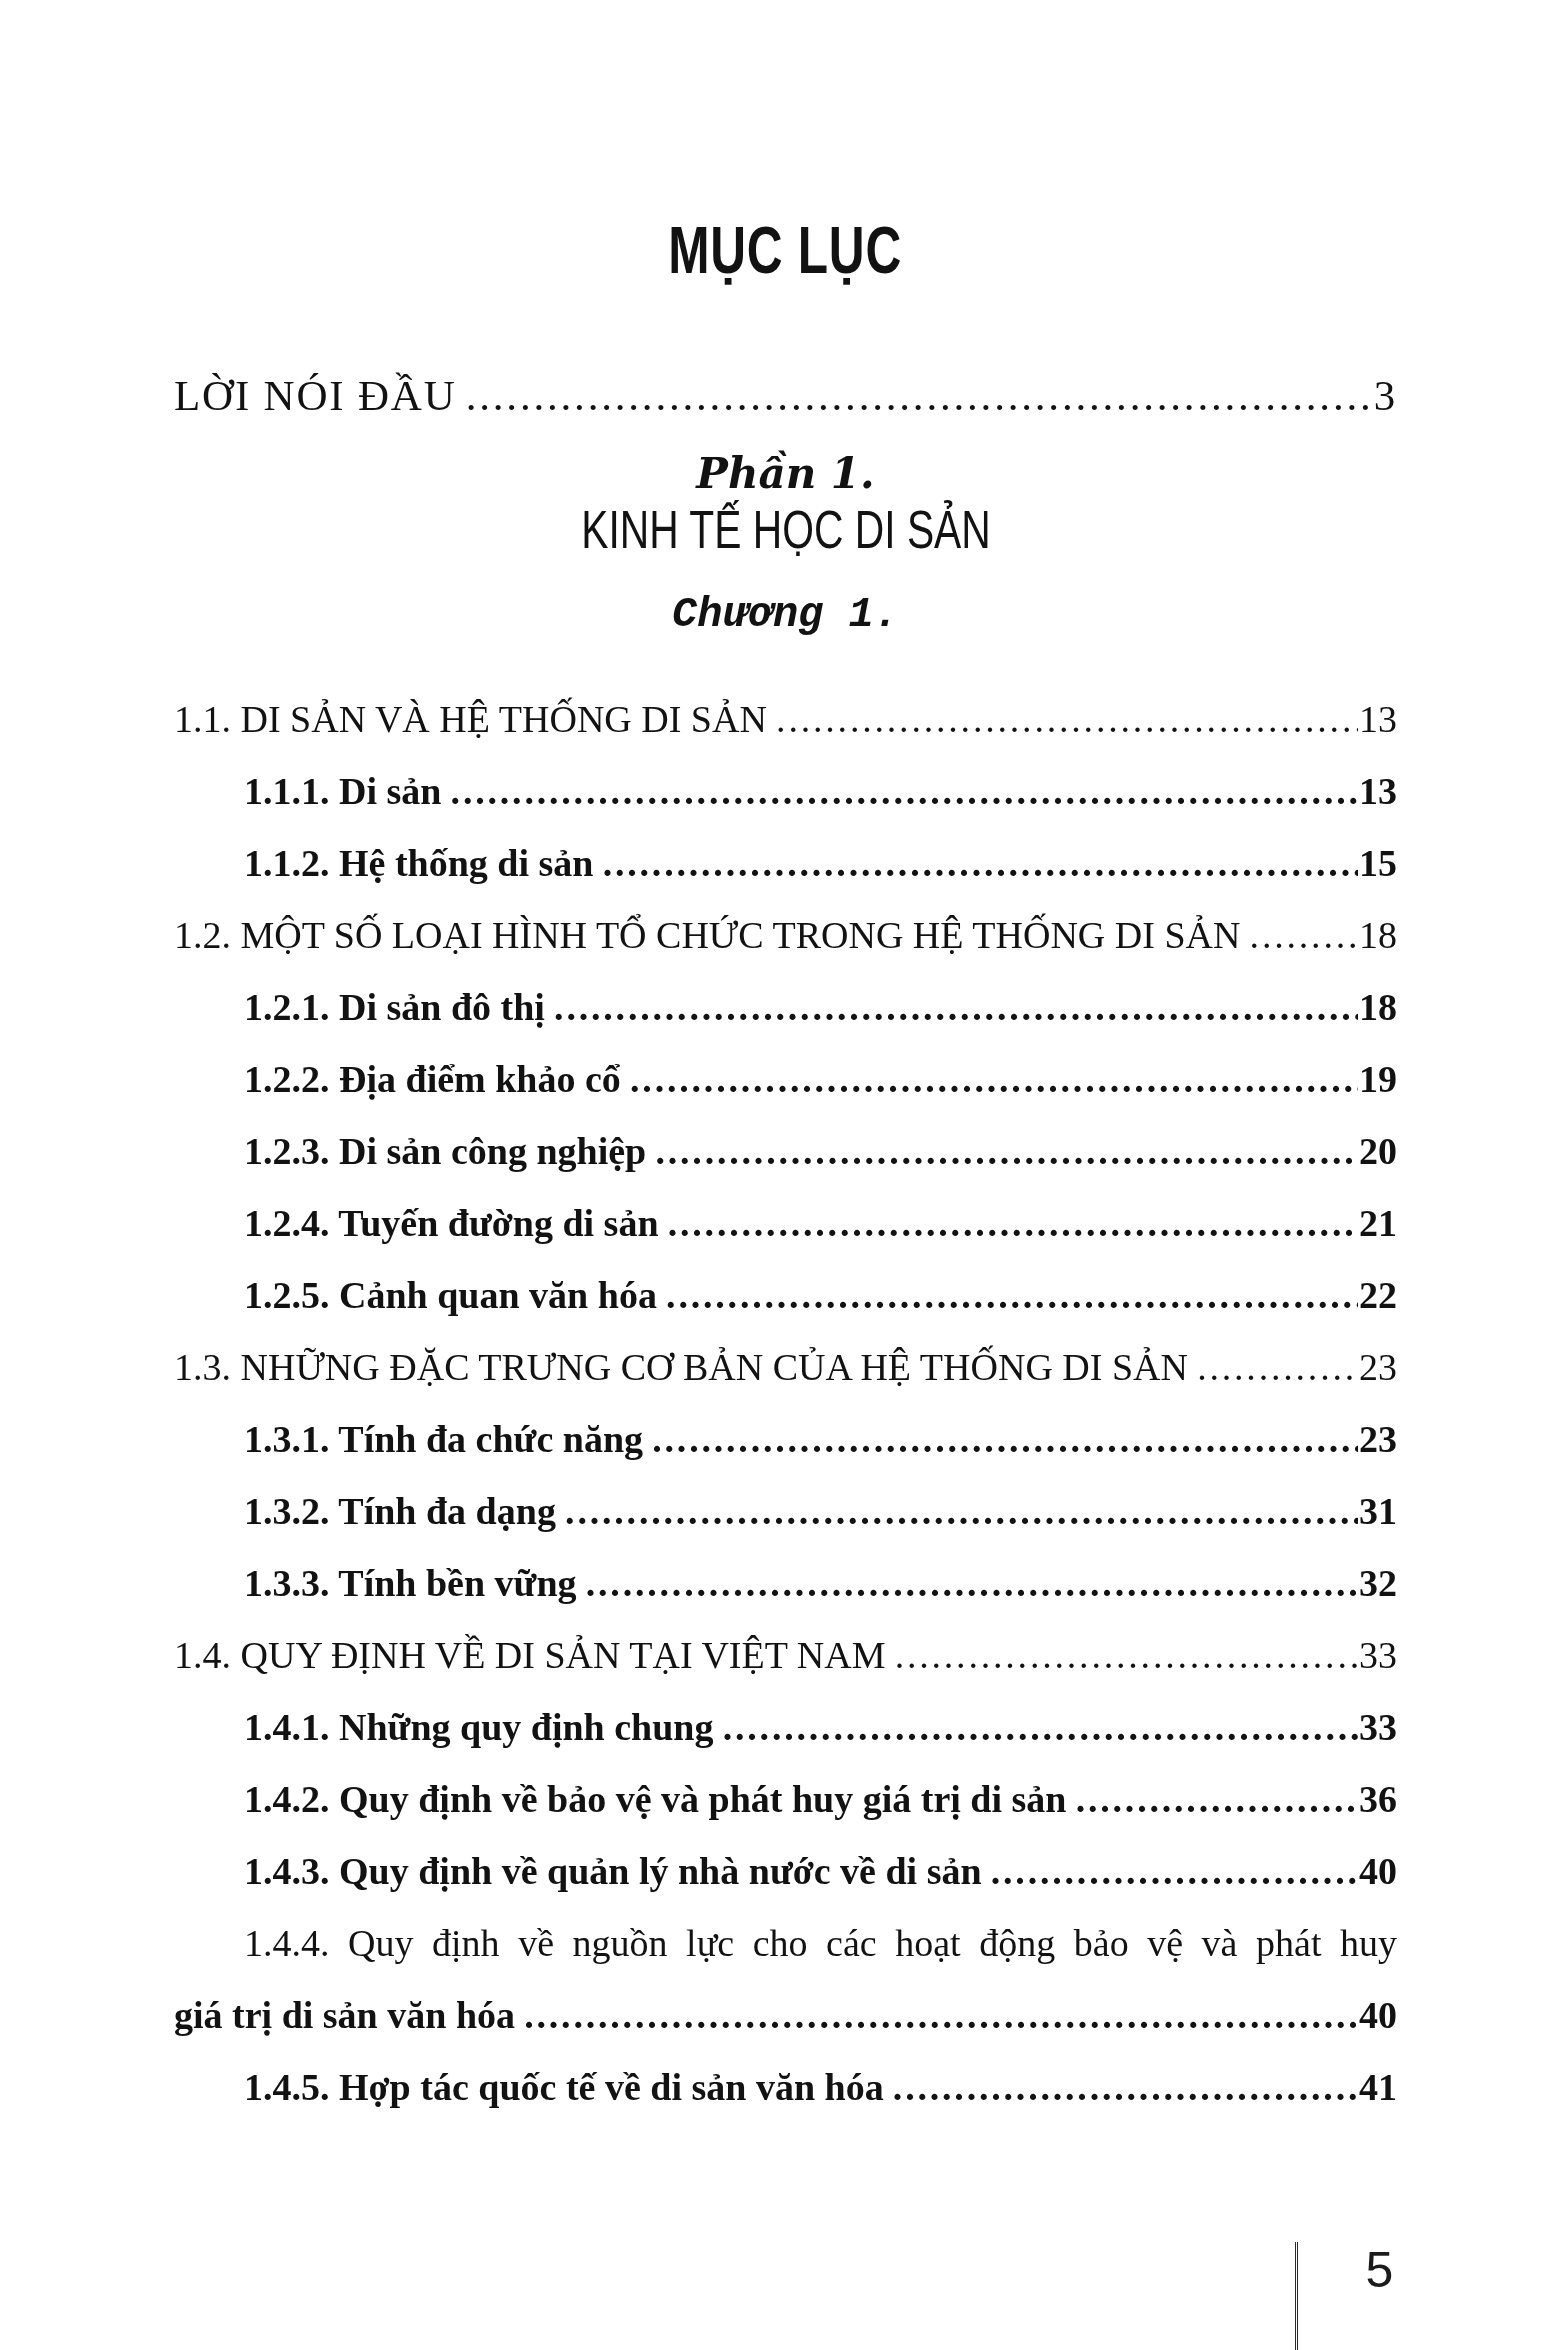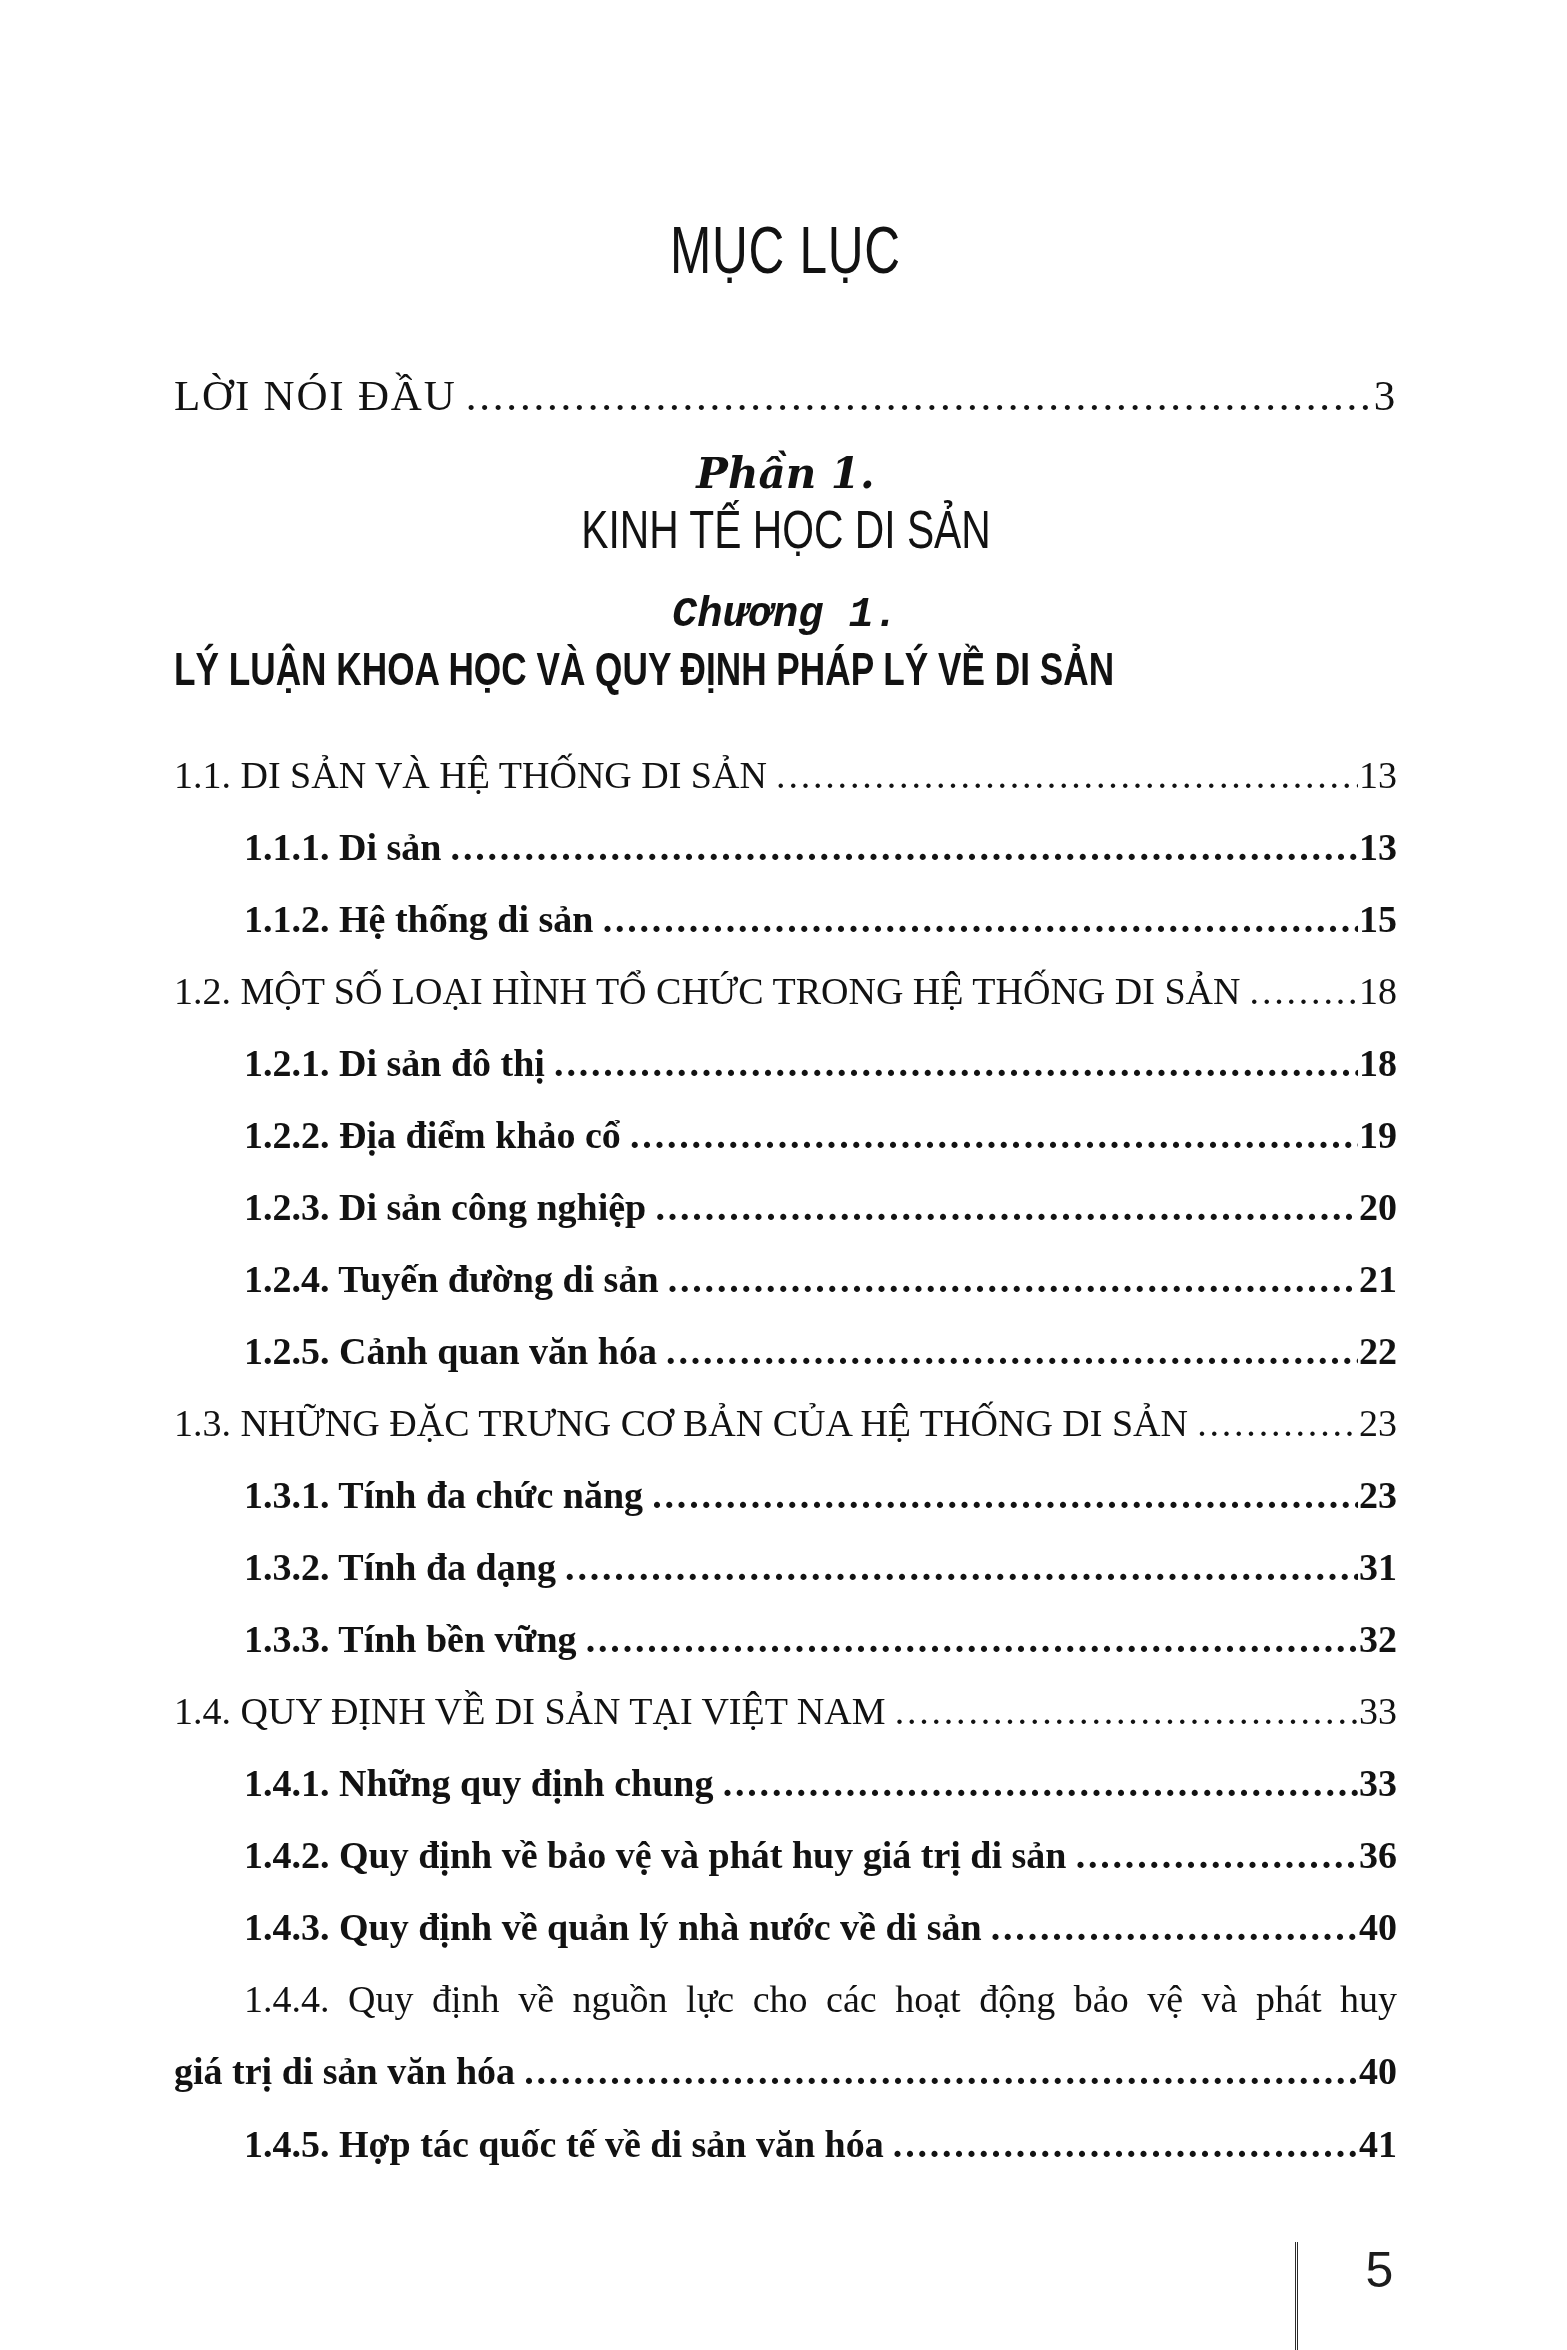--- a/index.html
+++ b/index.html
@@ -21,21 +21,21 @@
     top: 0;
     width: 1223px;
   }
 
   
   .doc-title {
     margin: 219px 0 0 0;
     text-align: center;
     font-size: 62px;
     line-height: 1;
-    font-weight: normal;
+    font-weight: bold;
     font-family: "Liberation Sans", sans-serif;
     letter-spacing: 0.9px;
   }
   .doc-title .cond {
     display: inline-block;
     transform: scale(0.80, 1.08);
     transform-origin: 50% 50%;
   }
 
   .preface-row { margin-top: 92px; text-align: right; }
@@ -149,21 +149,20 @@
     <span class="dots"></span>
     <span class="toc-page">3</span>
   </div>
 
   <div class="kicker part-kicker">Phần 1.</div>
 
   <div class="part-title"><span class="cond">KINH TẾ HỌC DI SẢN</span></div>
 
   <div class="kicker chapter-kicker">Chương 1.</div>
 
-  <div class="chapter-title"><span class="cond">LÝ LUẬN KHOA HỌC VÀ QUY ĐỊNH PHÁP LÝ VỀ DI SẢN</span></div>
 
   <nav class="toc-list">
       <div class="toc-row level-1">
         <span>1.1. DI SẢN VÀ HỆ THỐNG DI SẢN</span>
         <span class="dots"></span>
         <span class="toc-page">13</span>
       </div>
       <div class="toc-row level-2">
         <span>1.1.1. Di sản</span>
         <span class="dots"></span>

